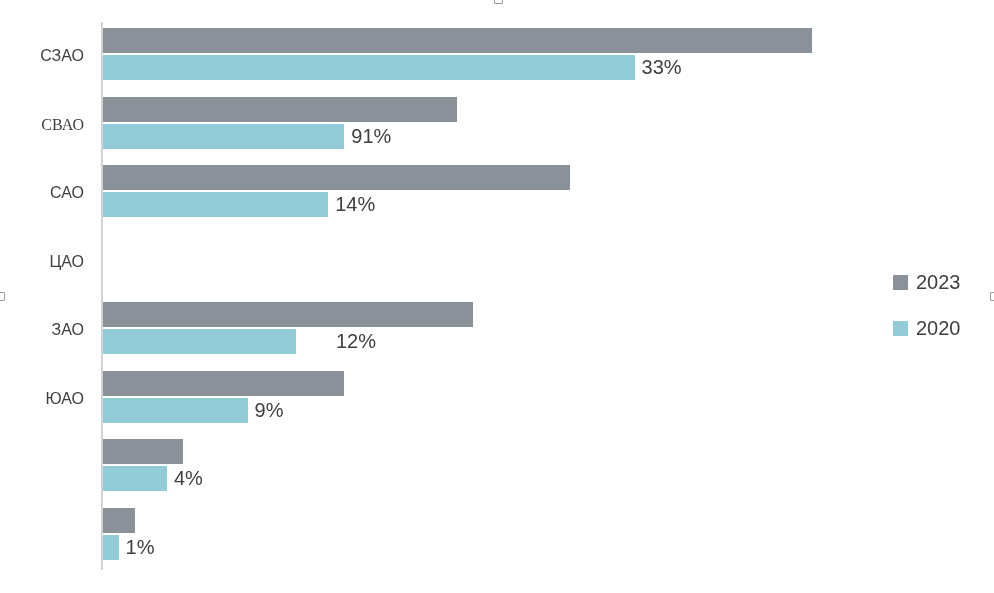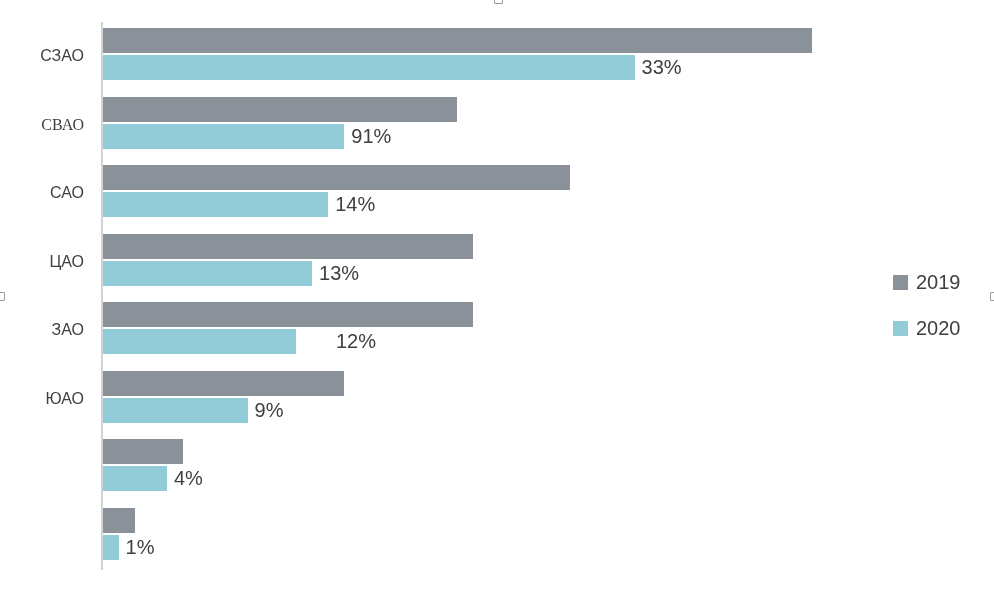--- a/index.html
+++ b/index.html
@@ -166,25 +166,20 @@
       <div class="cat-group" style="top: 68.5px; height: 68.5px;">
         <div class="bar s2022" style="width: 354.694px; background: rgb(139, 145, 153);"></div>
         <div class="bar s2023" style="width: 241.837px; background: rgb(146, 204, 216);"></div>
         <div class="bar-label" style="left: 243.337px;">91%</div>
       </div>
       <div class="cat-group" style="top: 137px; height: 68.5px;">
         <div class="bar s2022" style="width: 467.551px; background: rgb(139, 145, 153);"></div>
         <div class="bar s2023" style="width: 225.714px; background: rgb(146, 204, 216);"></div>
         <div class="bar-label" style="left: 227.214px;">14%</div>
       </div>
-      <div class="cat-group" style="top: 205.5px; height: 68.5px;">
-        <div class="bar s2022" style="width: 370.816px; background: rgb(139, 145, 153);"></div>
-        <div class="bar s2023" style="width: 209.592px; background: rgb(146, 204, 216);"></div>
-        <div class="bar-label" style="left: 211.092px;">13%</div>
-      </div>
       <div class="cat-group" style="top: 274px; height: 68.5px;">
         <div class="bar s2022" style="width: 370.816px; background: rgb(139, 145, 153);"></div>
         <div class="bar s2023" style="width: 193.469px; background: rgb(146, 204, 216);"></div>
         <div class="bar-label" style="left: 187px; margin-left: 41px;">12%</div>
       </div>
       <div class="cat-group" style="top: 342.5px; height: 68.5px;">
         <div class="bar s2022" style="width: 241.837px; background: rgb(139, 145, 153);"></div>
         <div class="bar s2023" style="width: 145.102px; background: rgb(146, 204, 216);"></div>
         <div class="bar-label" style="left: 146.602px;">9%</div>
       </div>
@@ -196,21 +191,21 @@
       <div class="cat-group" style="top: 479.5px; height: 68.5px;">
         <div class="bar s2022" style="width: 32.2449px; background: rgb(139, 145, 153);"></div>
         <div class="bar s2023" style="width: 16.1224px; background: rgb(146, 204, 216);"></div>
         <div class="bar-label" style="left: 17.6224px;">1%</div>
       </div>
     </div>
 
   <div id="legend">
       <div class="legend-entry">
         <span class="legend-swatch" style="background: rgb(139, 145, 153);"></span>
-        <span class="legend-text">2019</span>
+        <span class="legend-text">2023</span>
       </div>
       <div class="legend-entry">
         <span class="legend-swatch" style="background: rgb(146, 204, 216);"></span>
         <span class="legend-text">2020</span>
       </div>
     </div>
 
 </div>
 
 </body></html>

